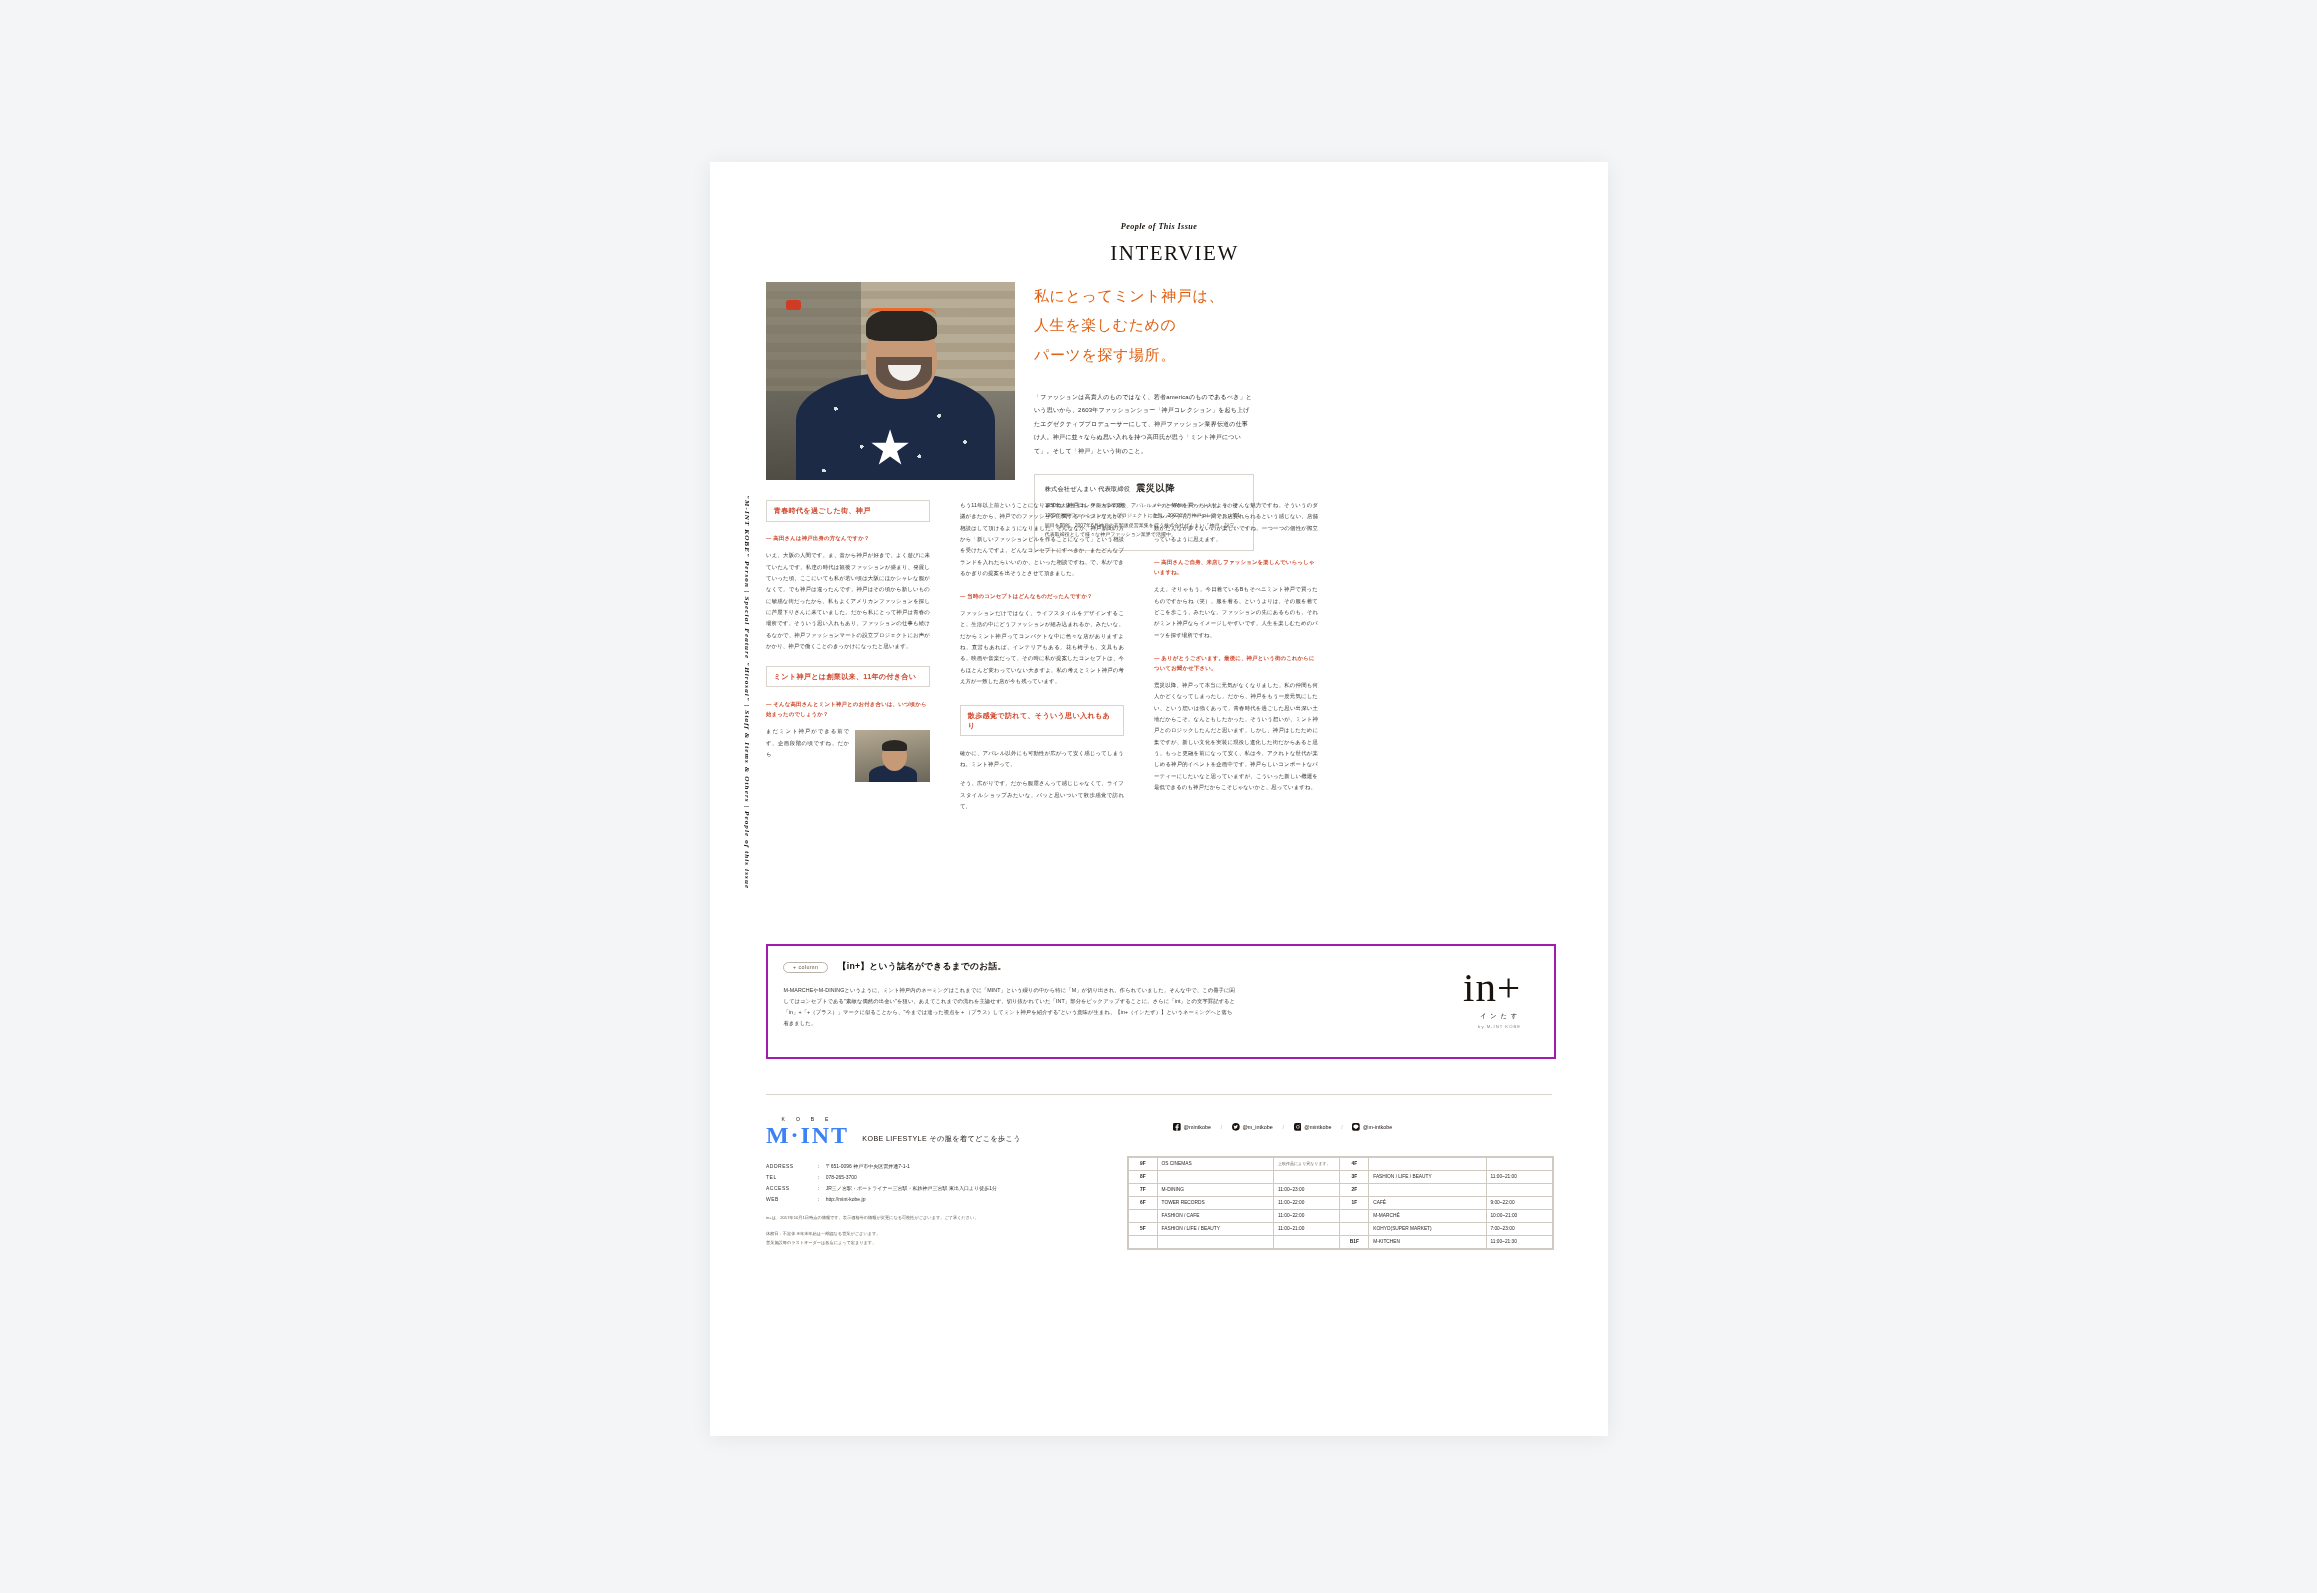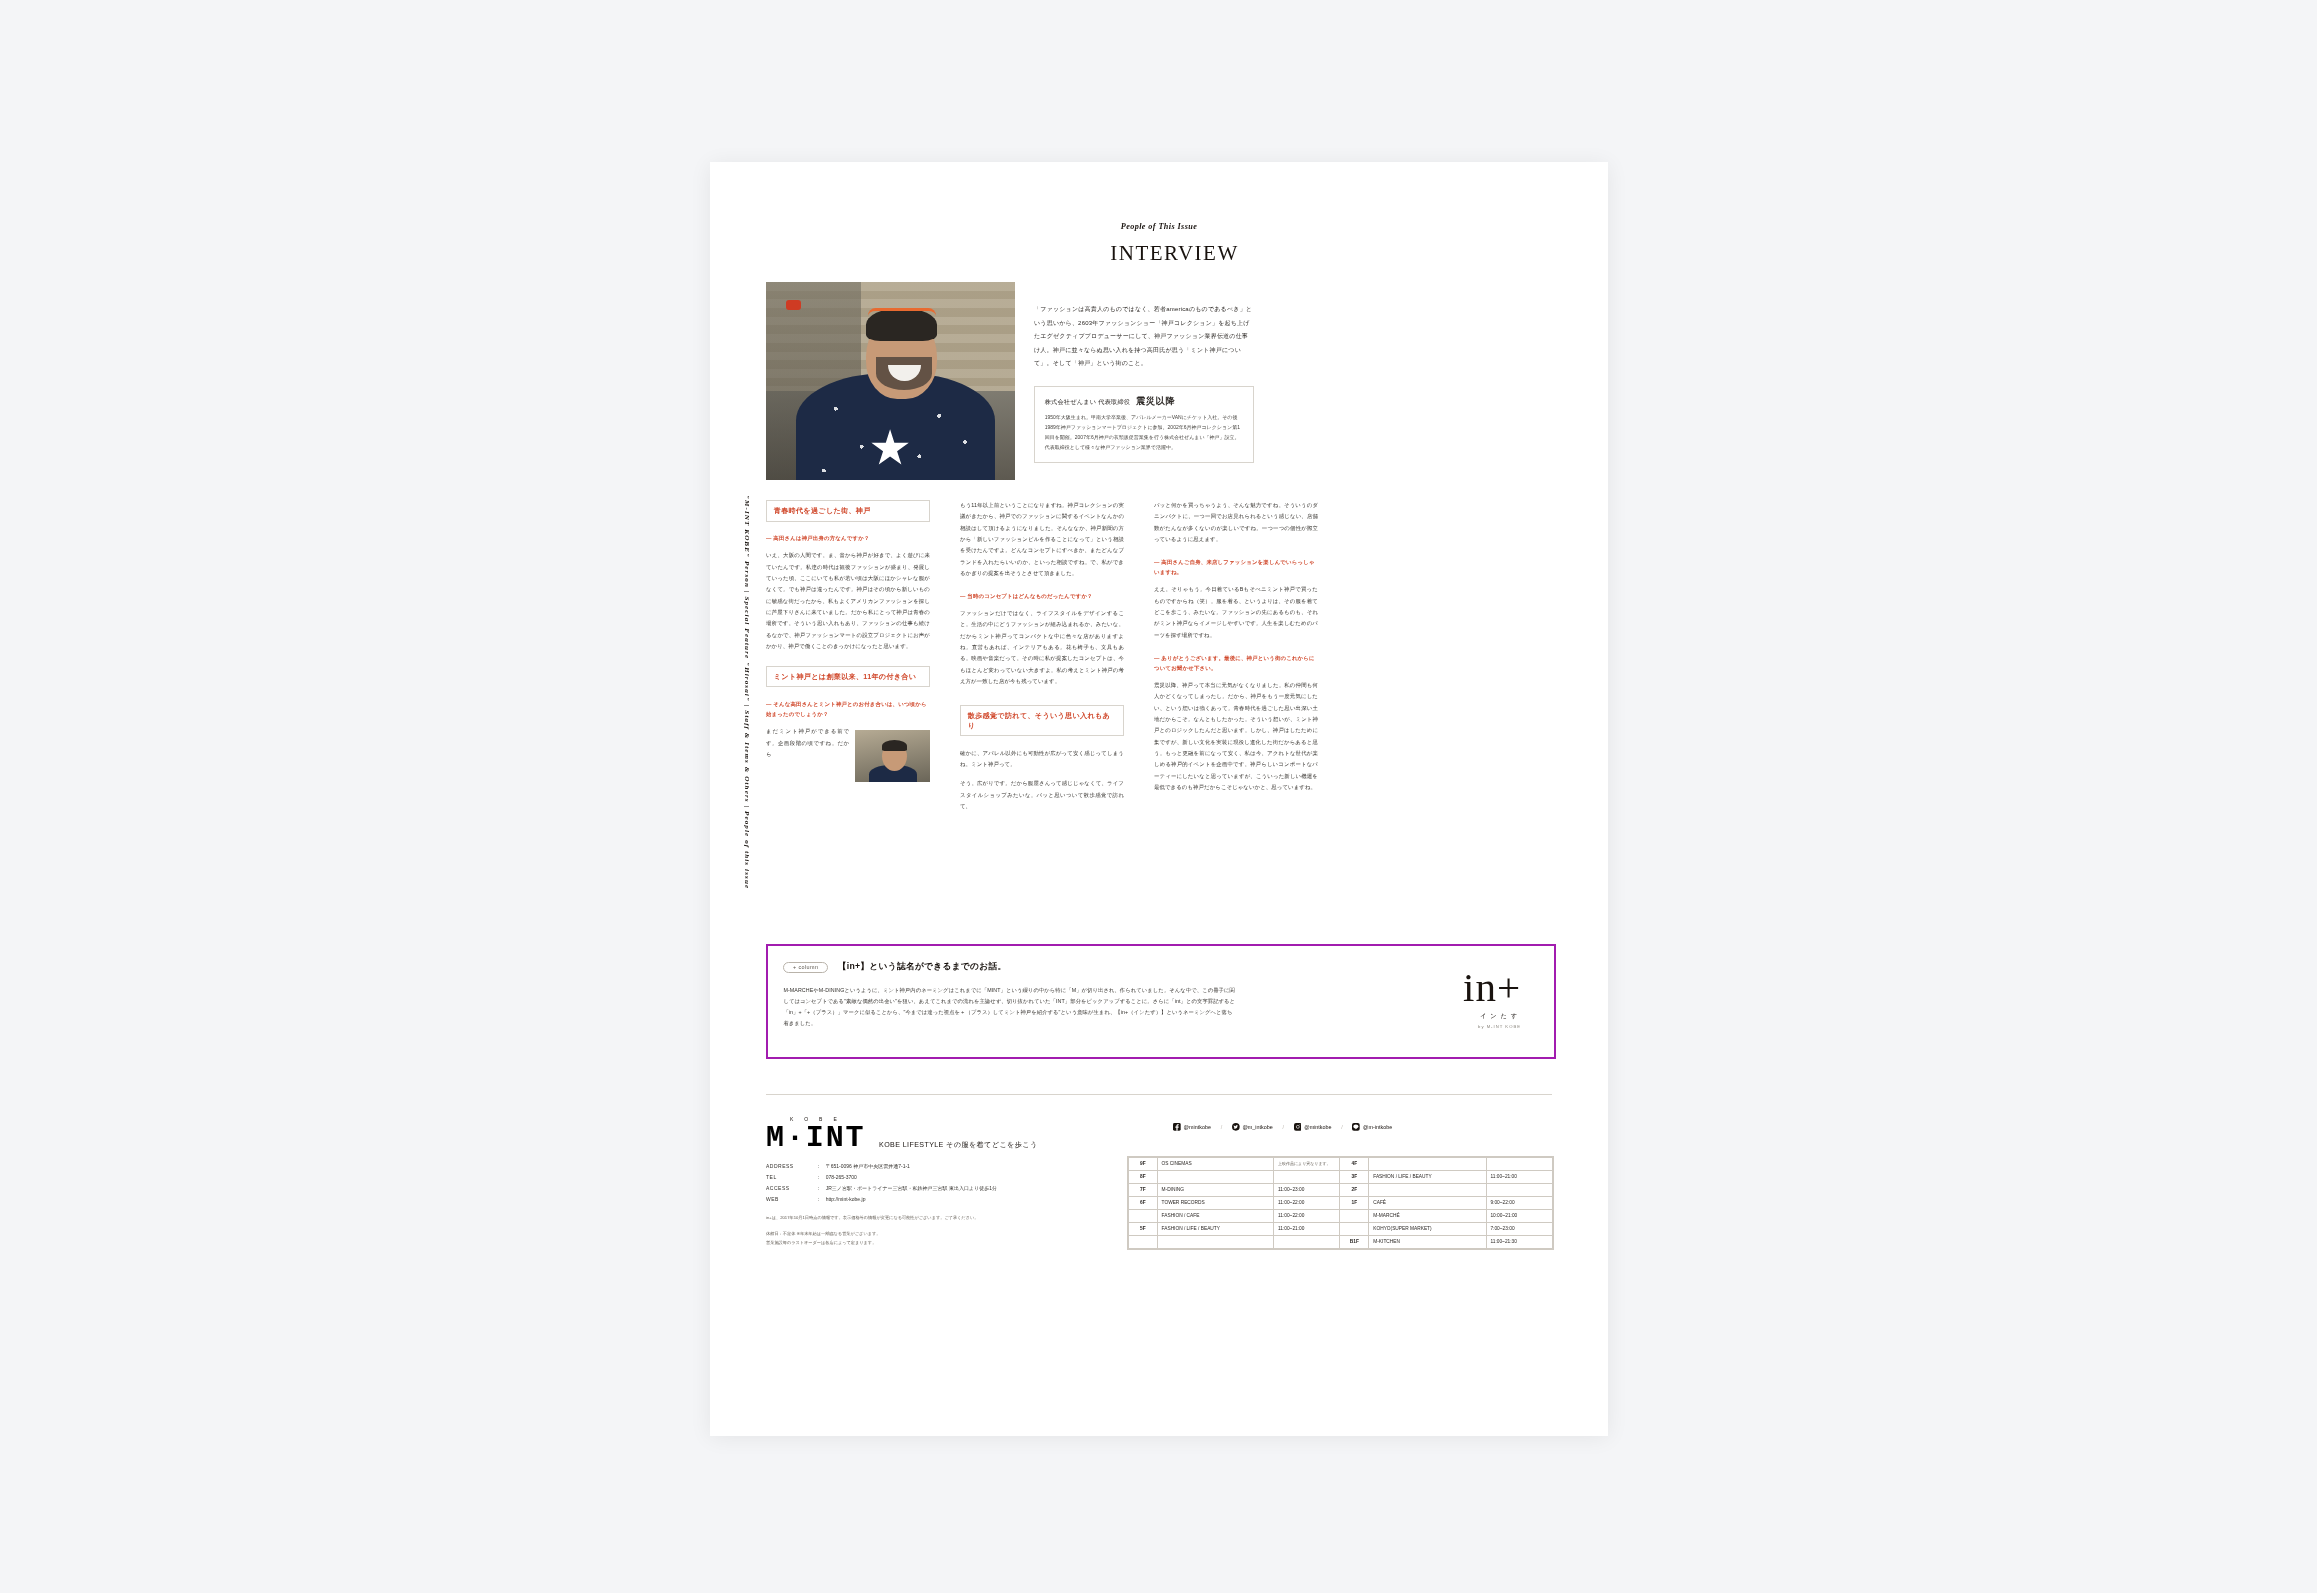--- a/index.html
+++ b/index.html
@@ -158,21 +158,21 @@
   }
   .logoin .big{
     font-family:"Liberation Serif","DejaVu Serif",serif;
     font-size:41px;line-height:1;color:#19130f;letter-spacing:1px;
   }
   .logoin .kana{margin-top:3.9px;font-size:6.2px;letter-spacing:3.9px;color:#19130f;}
   .logoin .by{margin-top:2.9px;font-size:4.2px;letter-spacing:1px;color:#8a857d;}
   
   .rule{position:absolute;left:56px;top:932px;width:786px;height:1px;background:#d8d4cd;}
   .brand{position:absolute;left:56px;top:954px;display:flex;align-items:flex-end;gap:13.5px;}
-  .brand .mark{font-family:Liberation Mono, monospace;font-size:30px;font-weight:bold;letter-spacing:1.9px;color:#000000;line-height:1;}
+  .brand .mark{font-family:Liberation Serif, serif;font-size:24px;font-weight:bold;letter-spacing:1.9px;color:#3b82f6;line-height:1;}
   .brand .kobe{font-size:5px;letter-spacing:4.8px;color:#19130f;margin-bottom:19.3px;}
   .brand .tag2{font-size:7.1px;letter-spacing:0.4px;color:#19130f;margin-bottom:2.9px;}
   .socials{position:absolute;left:463px;top:961px;display:flex;gap:9.7px;align-items:center;font-size:5.4px;color:#19130f;}
   .socials .it{display:flex;align-items:center;gap:2.9px;}
   .socials .sep{color:#bdb8b0;}
   .ic{width:7.7px;height:7.7px;display:inline-block;}
   .addr{position:absolute;left:56px;top:999px;width:319px;font-size:5px;line-height:2;color:#33302c;}
   .addr table{border-collapse:collapse;}
   .addr td{padding:0 0 1px 0;vertical-align:top;}
   .addr td.k{width:50px;letter-spacing:0.5px;}
@@ -206,20 +206,25 @@
     <div class="jacket"></div>
     <div class="star"></div>
     <div class="head"></div>
     <div class="beard"></div>
     <div class="mouth"></div>
     <div class="hair"></div>
     <div class="glasses"></div>
   </div>
 
   <div class="lede">
+    <h2>
+      <span>私にとってミント神戸は、</span><br>
+      <span>人生を楽しむための</span><br>
+      <span>パーツを探す場所。</span>
+    </h2>
     <div class="intro">「ファッションは高貴人のものではなく、若者americaのものであるべき」という思いから、2603年ファッションショー「神戸コレクション」を起ち上げたエグゼクティブプロデューサーにして、神戸ファッション業界伝道の仕事け人。神戸に並々ならぬ思い入れを持つ高田氏が思う「ミント神戸について」。そして「神戸」という街のこと。</div>
 
     <div class="profile">
       <div class="pname">
         <span>株式会社ぜんまい 代表取締役</span><b>震災以降</b>
       </div>
       <div class="pbody">1950年大阪生まれ。甲南大学卒業後、アパレルメーカーVANにチケット入社。その後1989年神戸ファッションマートプロジェクトに参加。2002年6月神戸コレクション第1回目を開催。2007年6月神戸の衣類販促営業集を行う株式会社ぜんまい「神戸」設立。代表取締役として様々な神戸ファッション業界で活躍中。</div>
     </div>
   </div>
 

